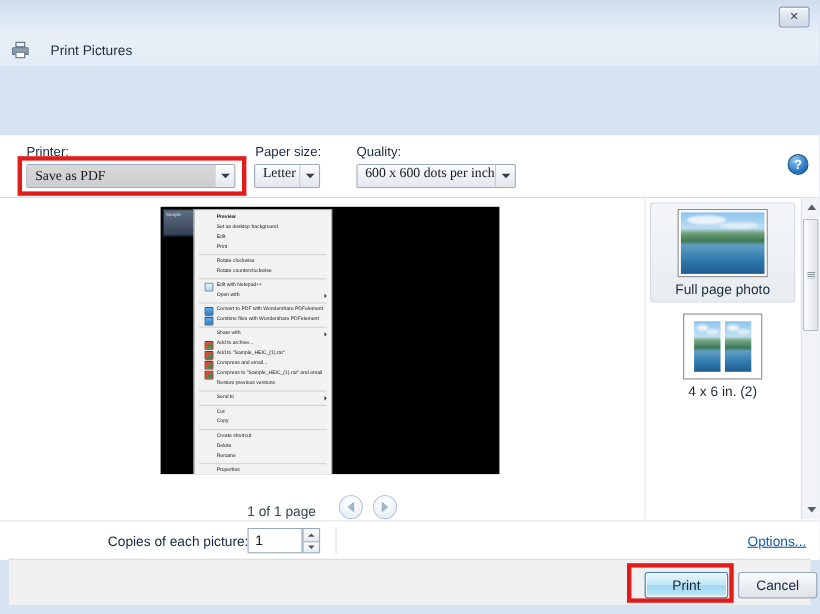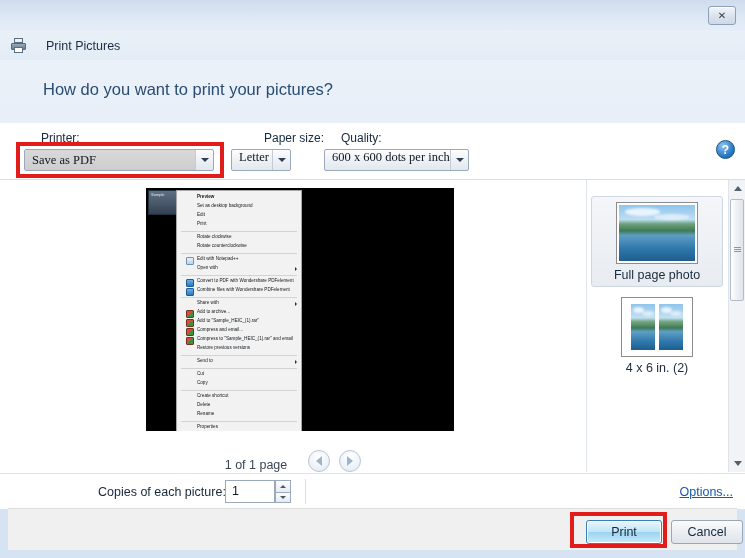--- a/index.html
+++ b/index.html
@@ -57,21 +57,21 @@
   .headband .q{
     position:absolute;left:43px;top:20px;
     font-size:16.5px;color:#2a4c73;
   }
   
   .bodyarea{
     position:absolute;left:0;top:123px;width:745px;height:385px;
     background:#ffffff;
   }
   
-  .lbl{position:absolute;font-size:12px;color:#16283c;margin-left:17px;}
+  .lbl{position:absolute;font-size:12px;color:#16283c;}
   .combo{
     position:absolute;height:22px;box-sizing:border-box;
     border:1px solid #9aaabc;border-radius:2px;
     background:linear-gradient(to bottom,#fdfdfe,#eef1f5 50%,#e3e8ee);
     display:flex;align-items:flex-start;cursor:pointer;font-family:Liberation Serif, serif;
   }
   .combo .txt{
     flex:1;padding-left:7px;font-size:12.5px;color:#101820;
     white-space:nowrap;overflow:hidden;
   }
@@ -149,21 +149,21 @@
   .navbtn{
     width:22px;height:22px;border-radius:50%;
     border:1px solid #b7c6d6;box-sizing:border-box;
     background:radial-gradient(circle at 50% 30%,#ffffff,#eef3f9 60%,#dfe8f2);
     display:flex;align-items:center;justify-content:center;cursor:pointer;
   }
   .tri-l{width:0;height:0;border-top:5px solid transparent;border-bottom:5px solid transparent;border-right:6px solid #9db4ca;}
   .tri-r{width:0;height:0;border-top:5px solid transparent;border-bottom:5px solid transparent;border-left:6px solid #9db4ca;}
   
   .layoutpane{
-    position:absolute;left:587px;top:192px;width:140px;height:292px;
+    position:absolute;left:587px;top:180px;width:140px;height:292px;
     background:#ffffff;overflow:hidden;
   }
   .layitem{
     position:relative;width:132px;margin:4px auto 0 auto;
     display:flex;flex-direction:column;align-items:center;
     padding:5px 0 4px 0;border-radius:3px;cursor:pointer;
     box-sizing:border-box;border:1px solid transparent;
   }
   .layitem.selected{
     background:linear-gradient(to bottom,#f4f6f9,#e8ecf1);
@@ -290,36 +290,33 @@
 
   <div class="apphead">
     <div class="printer-icon">
       <div class="top"></div>
         <div class="body"></div>
         <div class="out"></div>
     </div>
     <div class="apptitle">Print Pictures</div>
   </div>
 
-  <div class="headband">
-    <div class="q">How do you want to print your pictures?</div>
-  </div>
 
   <div class="bodyarea"></div>
 
   <div class="lbl" style="left:24px;top:131px;">Printer:</div>
   <div class="combo sel" style="left:24px;top:149px;width:190px;">
     <div class="txt">Save as PDF</div>
     <div class="arrowbox">
         <div class="caret"></div>
       </div>
   </div>
   <div class="redbox" style="left:16px;top:142px;width:208px;height:36px;"></div>
 
-  <div class="lbl" style="left:247px;top:131px;">Paper size:</div>
+  <div class="lbl" style="left:232px;top:131px;">Paper size:</div>
   <div class="combo" style="left:231px;top:149px;width:60px;">
     <div class="txt">Letter</div>
     <div class="arrowbox">
         <div class="caret"></div>
       </div>
   </div>
 
   <div class="lbl" style="left:324px;top:131px;">Quality:</div>
   <div class="combo" style="left:324px;top:149px;width:145px;">
     <div class="txt">600 x 600 dots per inch</div>

